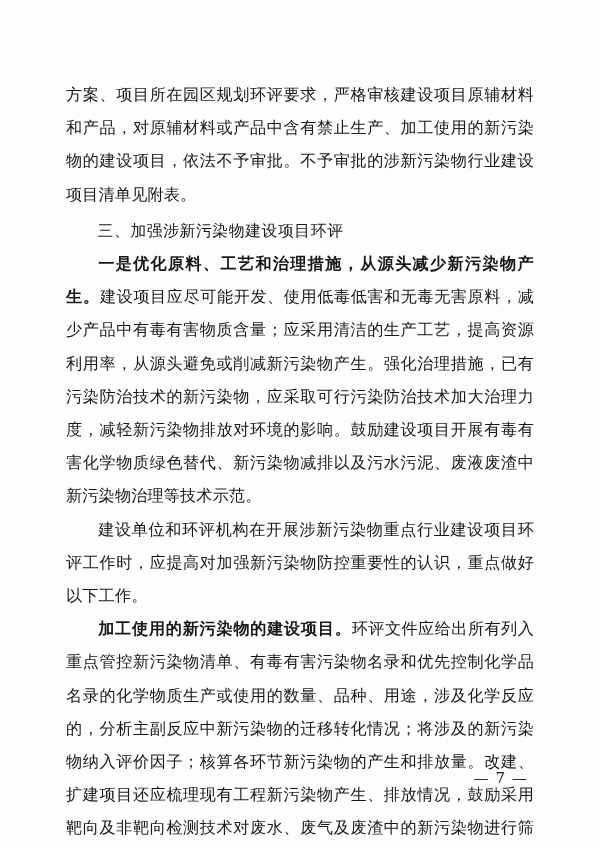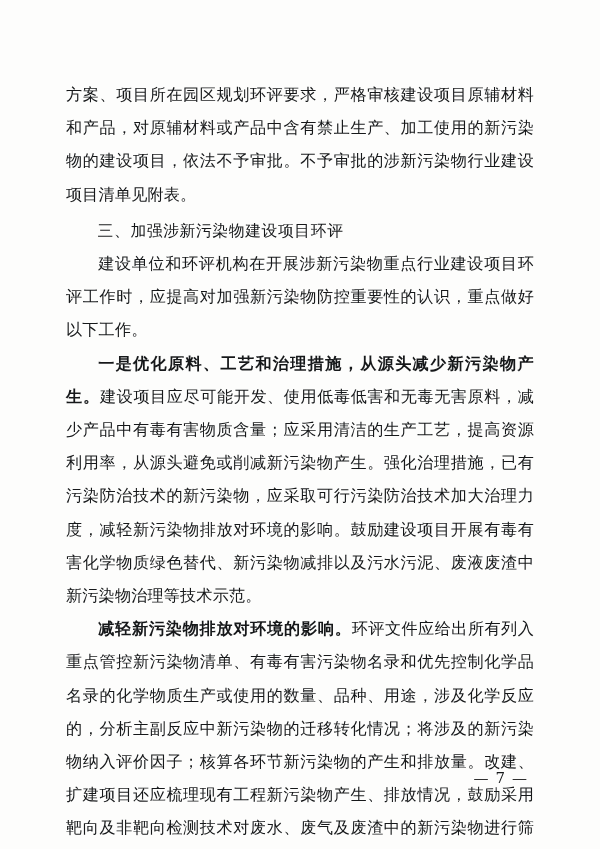--- a/index.html
+++ b/index.html
@@ -73,24 +73,24 @@
 
 <div class="page">
   <div class="doc-body">
 
     <p class="plain">方案、项目所在园区规划环评要求，严格审核建设项目原辅材料和产品，对原辅材料或产品中含有禁止生产、加工使用的新污染物的建设项目，依法不予审批。不予审批的涉新污染物行业建设项目清单见附表。</p>
 
     <div class="gap-sm"></div>
 
     <p class="heading">三、加强涉新污染物建设项目环评</p>
 
+    <p class="indent"><span class="run-bold">一是优化原料、工艺和治理措施，从源头减少新污染物产生。</span><span>建设项目应尽可能开发、使用低毒低害和无毒无害原料，减少产品中有毒有害物质含量；应采用清洁的生产工艺，提高资源利用率，从源头避免或削减新污染物产生。强化治理措施，已有污染防治技术的新污染物，应采取可行污染防治技术加大治理力度，减轻新污染物排放对环境的影响。鼓励建设项目开展有毒有害化学物质绿色替代、新污染物减排以及污水污泥、废液废渣中新污染物治理等技术示范。</span></p>
+
     <p class="indent">建设单位和环评机构在开展涉新污染物重点行业建设项目环评工作时，应提高对加强新污染物防控重要性的认识，重点做好以下工作。</p>
 
-    <p class="indent"><span class="run-bold">一是优化原料、工艺和治理措施，从源头减少新污染物产生。</span><span>建设项目应尽可能开发、使用低毒低害和无毒无害原料，减少产品中有毒有害物质含量；应采用清洁的生产工艺，提高资源利用率，从源头避免或削减新污染物产生。强化治理措施，已有污染防治技术的新污染物，应采取可行污染防治技术加大治理力度，减轻新污染物排放对环境的影响。鼓励建设项目开展有毒有害化学物质绿色替代、新污染物减排以及污水污泥、废液废渣中新污染物治理等技术示范。</span></p>
-
-    <p class="indent"><span class="run-bold">减轻新污染物排放对环境的影响。</span><span>环评文件应给出所有列入重点管控新污染物清单、有毒有害污染物名录和优先控制化学品名录的化学物质生产或使用的数量、品种、用途，涉及化学反应的，分析主副反应中新污染物的迁移转化情况；将涉及的新污染物纳入评价因子；核算各环节新污染物的产生和排放量。改建、扩建项目还应梳理现有工程新污染物产生、排放情况，鼓励采用靶向及非靶向检测技术对废水、废气及废渣中的新污染物进行筛查。</span></p>
+    <p class="indent"><span class="run-bold">加工使用的新污染物的建设项目。</span><span>环评文件应给出所有列入重点管控新污染物清单、有毒有害污染物名录和优先控制化学品名录的化学物质生产或使用的数量、品种、用途，涉及化学反应的，分析主副反应中新污染物的迁移转化情况；将涉及的新污染物纳入评价因子；核算各环节新污染物的产生和排放量。改建、扩建项目还应梳理现有工程新污染物产生、排放情况，鼓励采用靶向及非靶向检测技术对废水、废气及废渣中的新污染物进行筛查。</span></p>
 
   </div>
 
   <div class="footer">
     <span class="dash">—</span><span>7</span><span class="dash">—</span>
   </div>
 </div>
 
 </body></html>

